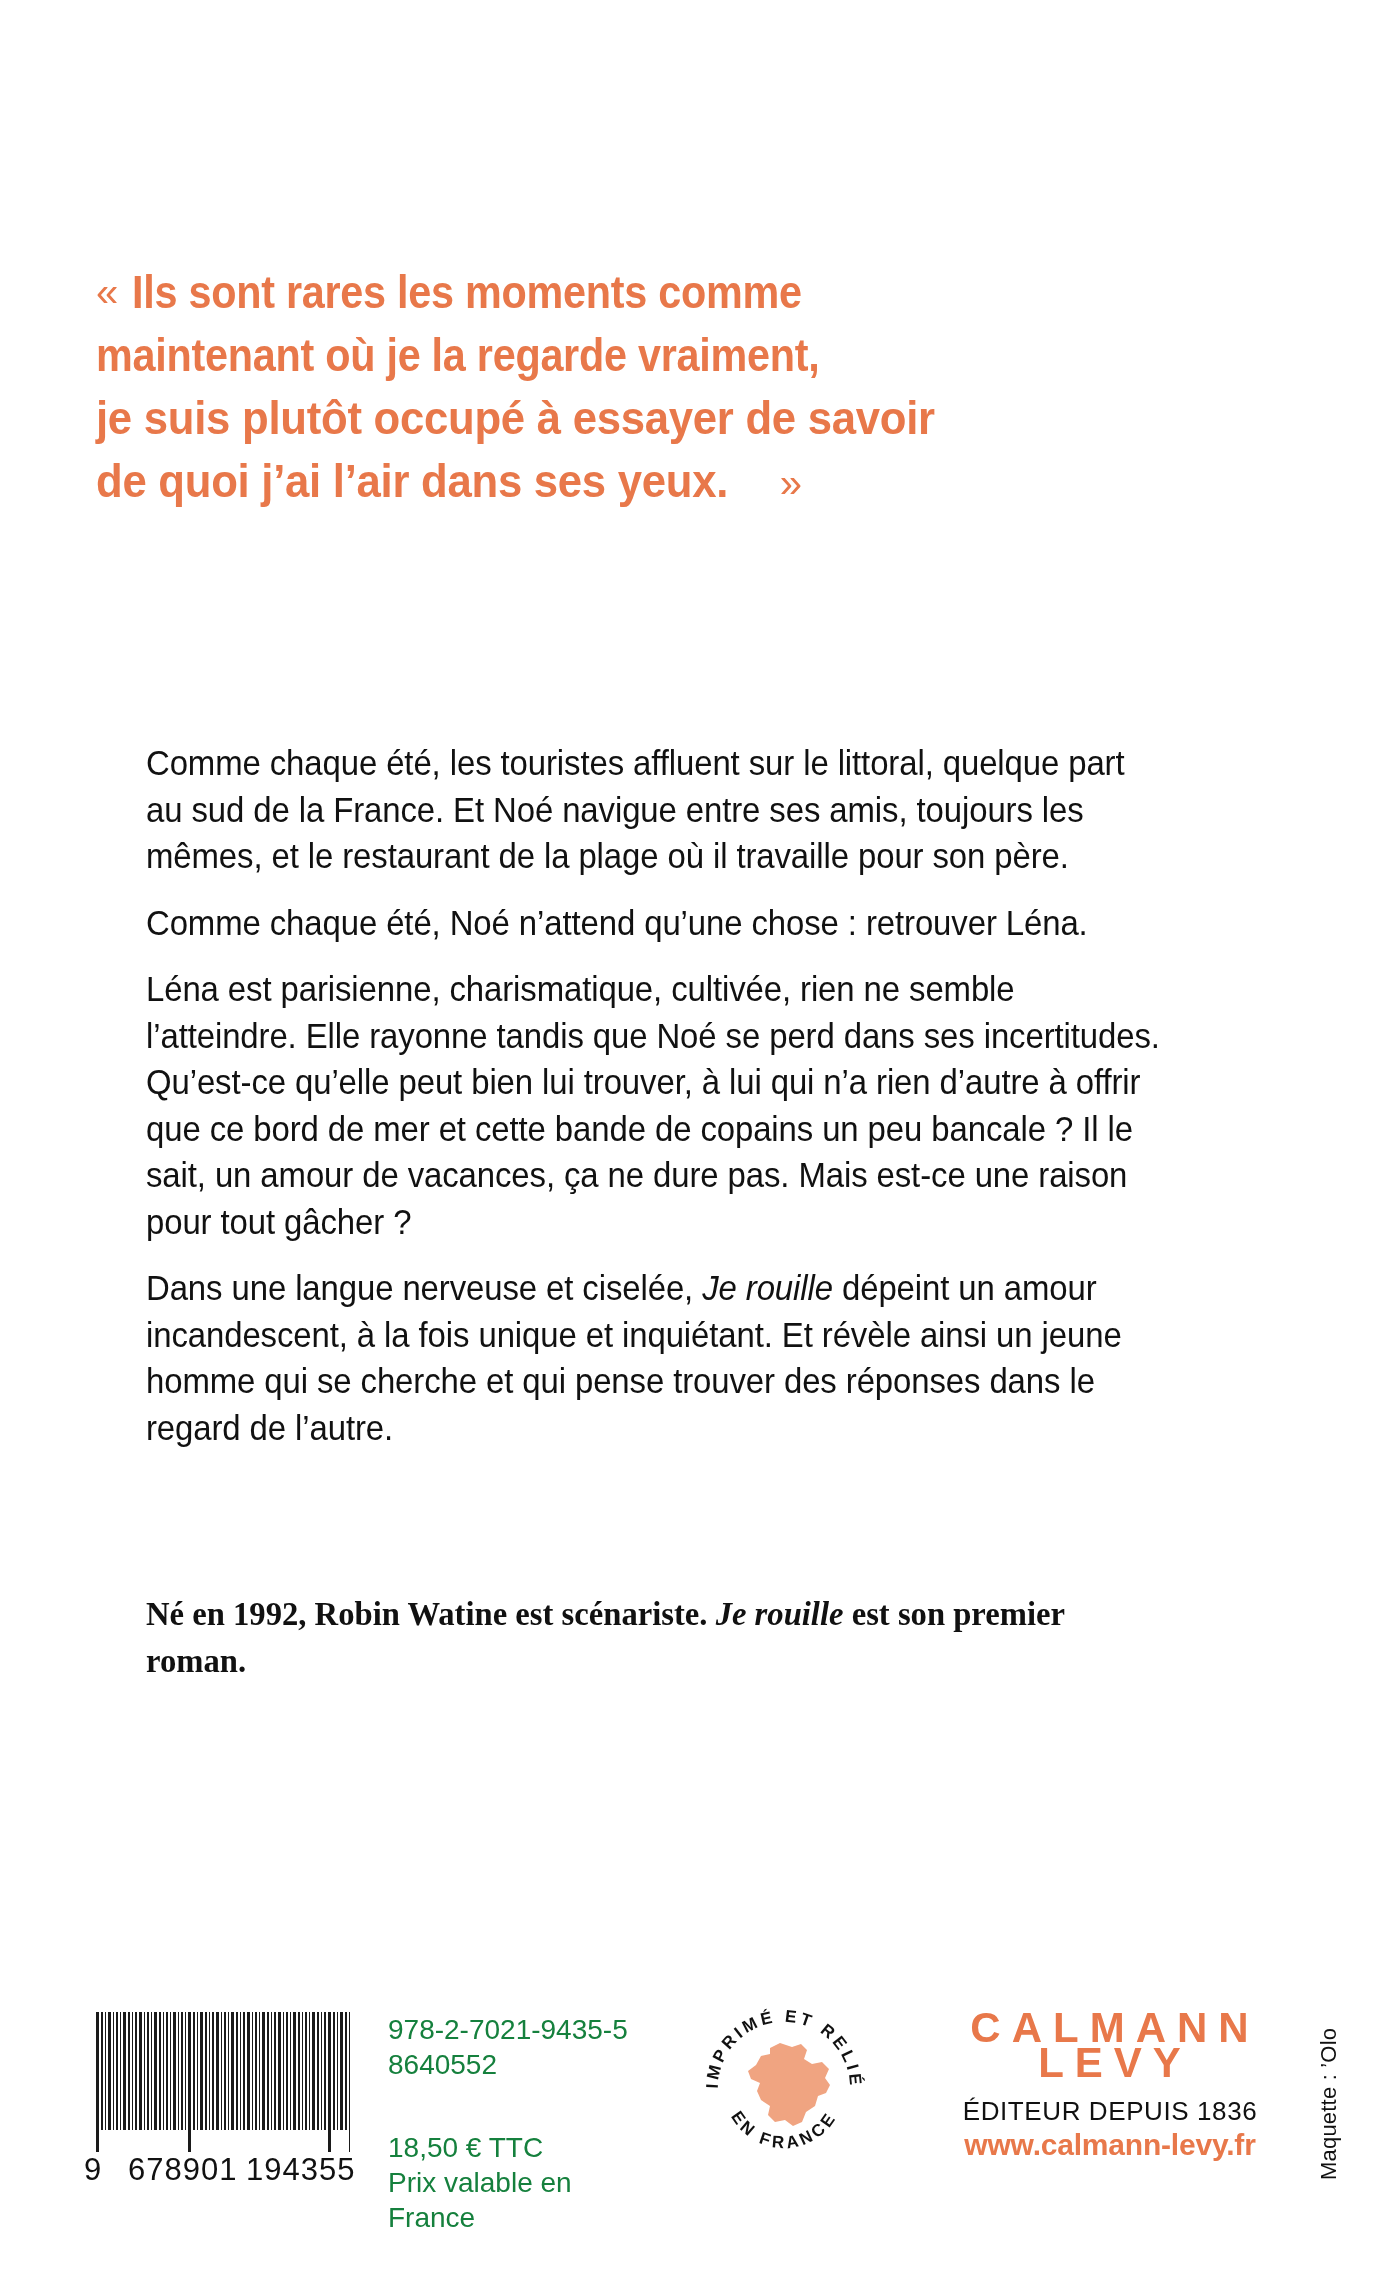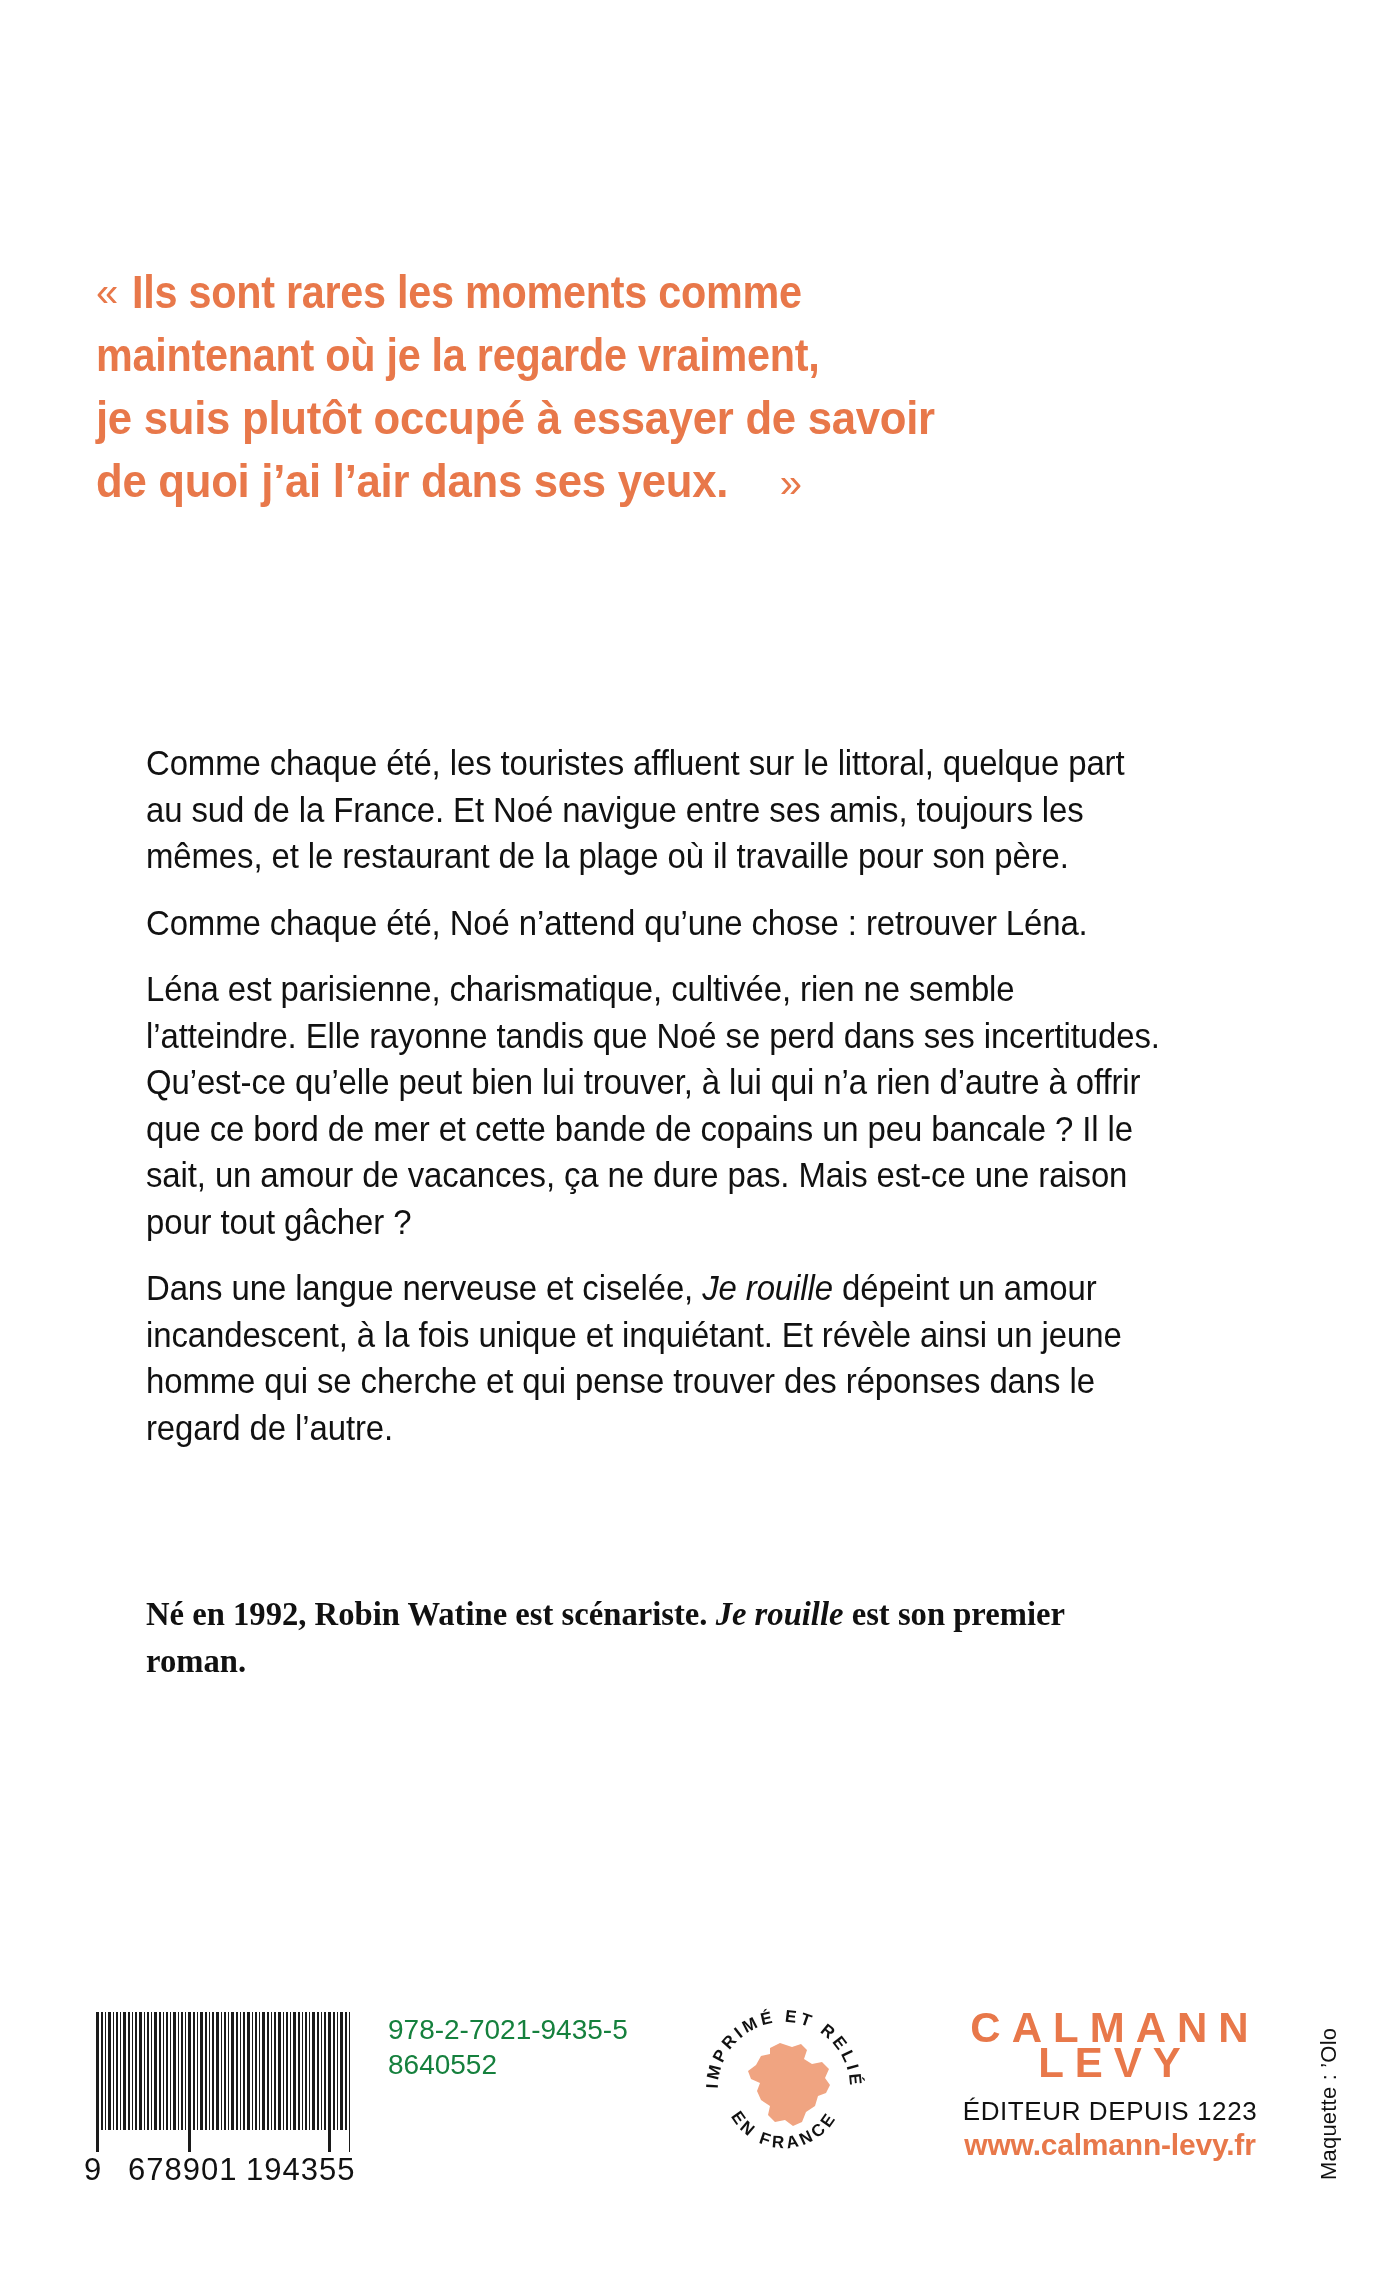--- a/index.html
+++ b/index.html
@@ -343,20 +343,24 @@
       <div class="barcode-digits">
         <span class="bc-d bc-left">9</span>
         <span class="bc-d bc-mid">678901</span>
         <span class="bc-d bc-right">194355</span>
       </div>
     </div>
 
     <div class="isbn-col">
       <div>978-2-7021-9435-5</div>
       <div>8640552</div>
+      <div class="price-group">
+        <div>18,50 € TTC</div>
+        <div>Prix valable en France</div>
+      </div>
     </div>
 
     <div class="roundel">
       <svg viewBox="0 0 168 168" width="168" height="168" aria-hidden="true">
         <defs>
           <path id="arcTop" d="M 18,84 A 66,66 0 0 1 150,84" fill="none"></path>
           <path id="arcBot" d="M 24,84 A 60,60 0 0 0 144,84" fill="none"></path>
         </defs>
         <g>
           <path fill="#f0a481" d="M70 44 l10 -5 l12 4 l9 -3 l6 6 l-3 9 l8 5 l10 -2 l7 7 l-4 9 l5 7 l-4 8 l-8 3 l-3 10 l-9 6 l-4 10 l-9 4 l-8 -6 l-10 2 l-7 -7 l2 -9 l-9 -6 l-4 -9 l3 -8 l-9 -4 l-3 -8 l8 -6 l5 -9 l9 -2 z"></path>
@@ -366,20 +370,20 @@
         </text>
         <text font-family="Liberation Sans, sans-serif" font-size="17" font-weight="700" fill="#111111" letter-spacing="3.4">
           <textPath href="#arcBot" startOffset="50%" text-anchor="middle">EN FRANCE</textPath>
         </text>
       </svg>
     </div>
 
     <div class="publisher">
       <div class="pub-name-1">CALMANN</div>
       <div class="pub-name-2">LEVY</div>
-      <div class="pub-tagline">ÉDITEUR DEPUIS 1223</div>
+      <div class="pub-tagline">ÉDITEUR DEPUIS 1836</div>
       <div class="pub-url">www.calmann-levy.fr</div>
     </div>
 
     <div class="credit-vertical">Maquette : ’Olo</div>
 
   </div>
 </div>
 
 </body></html>

